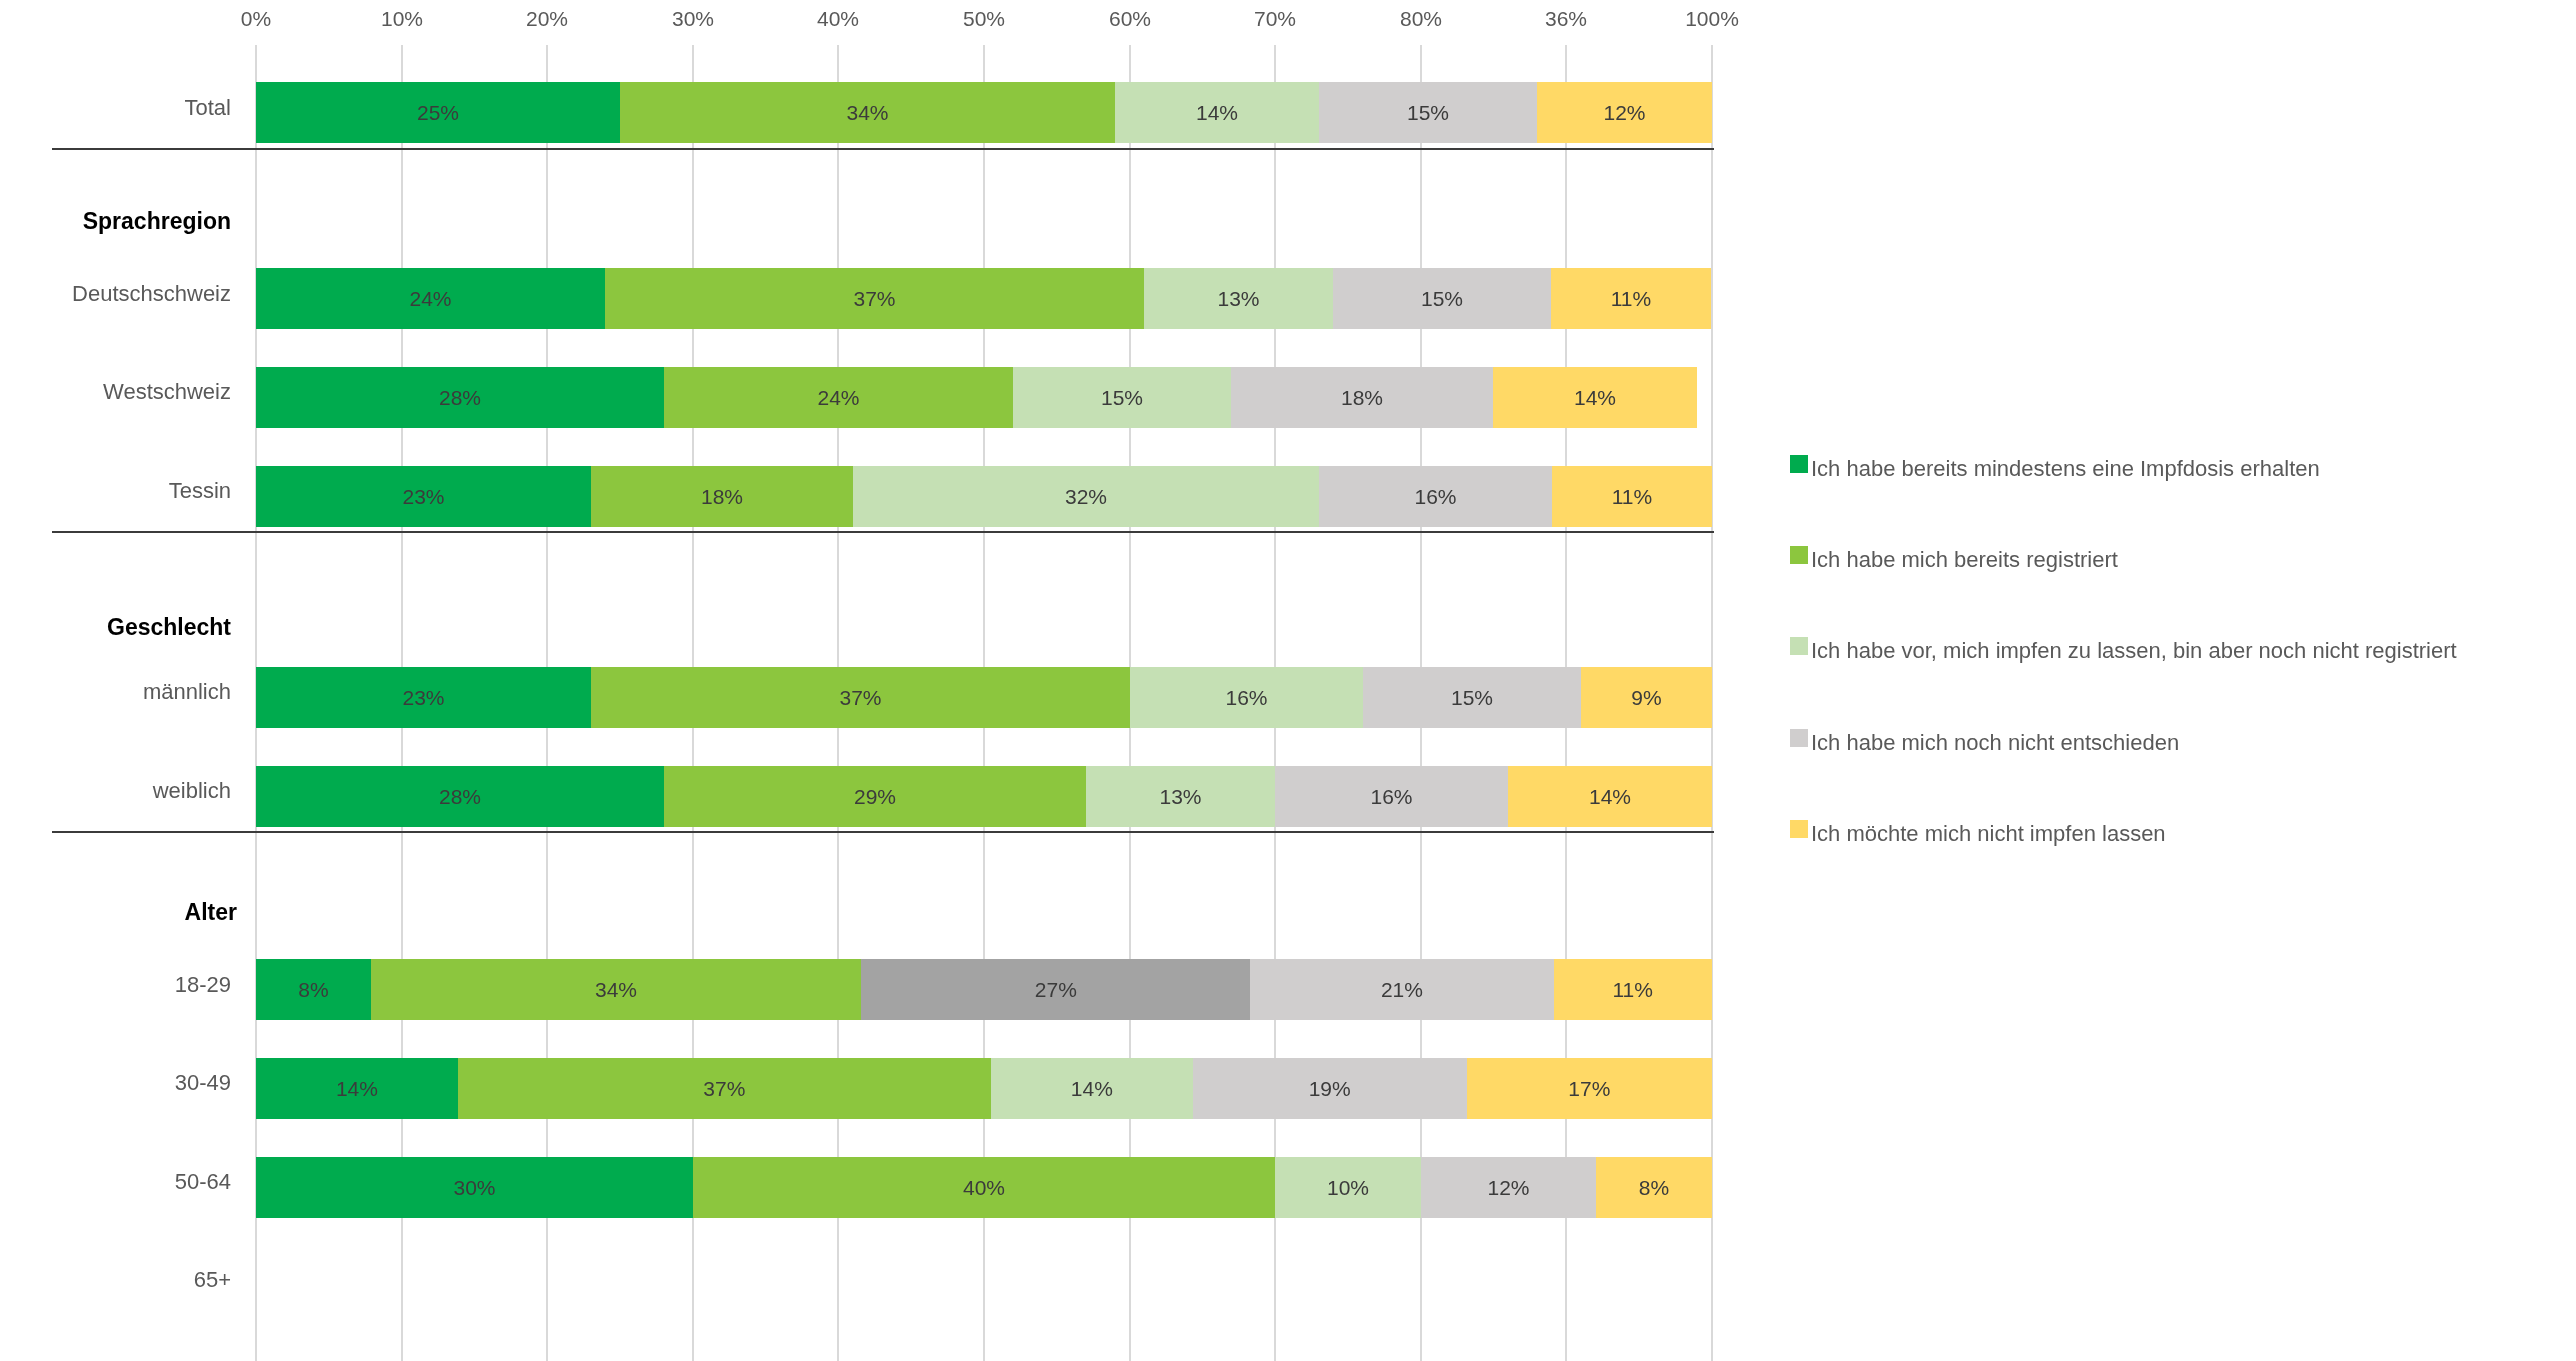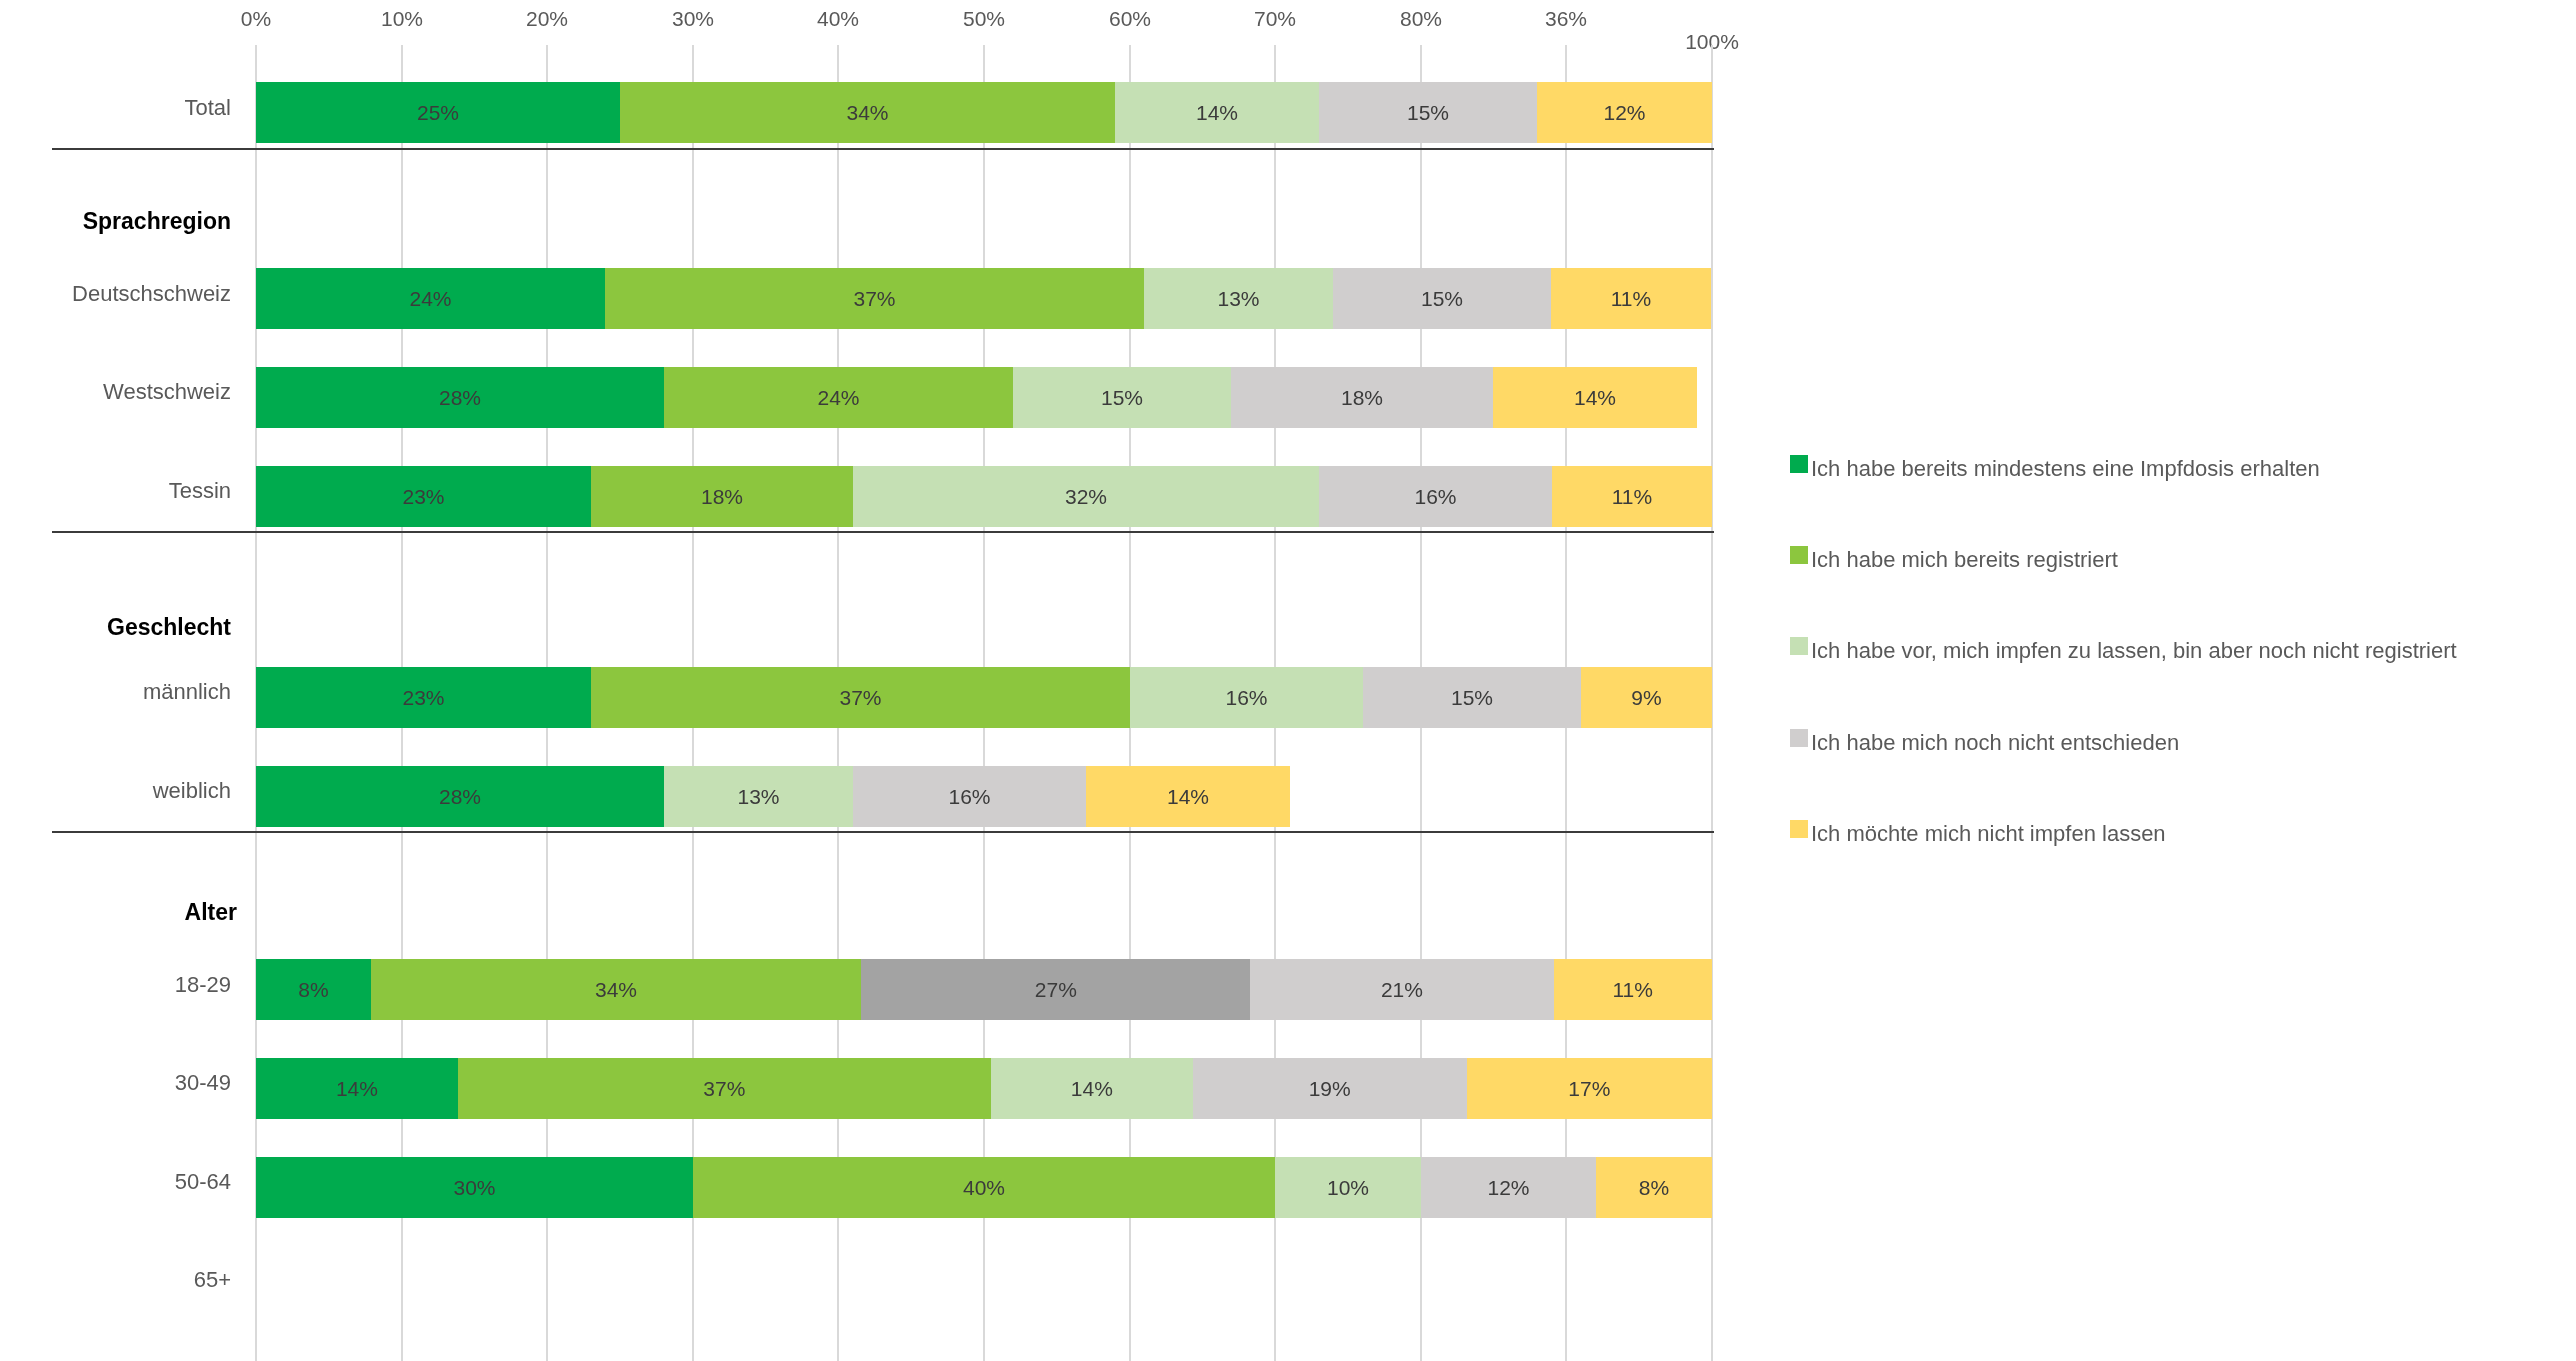--- a/index.html
+++ b/index.html
@@ -139,21 +139,21 @@
       <div class="axis-tick" style="left: 0px;">0%</div>
       <div class="axis-tick" style="left: 146px;">10%</div>
       <div class="axis-tick" style="left: 291px;">20%</div>
       <div class="axis-tick" style="left: 437px;">30%</div>
       <div class="axis-tick" style="left: 582px;">40%</div>
       <div class="axis-tick" style="left: 728px;">50%</div>
       <div class="axis-tick" style="left: 874px;">60%</div>
       <div class="axis-tick" style="left: 1019px;">70%</div>
       <div class="axis-tick" style="left: 1165px;">80%</div>
       <div class="axis-tick" style="left: 1310px;">36%</div>
-      <div class="axis-tick" style="left: 1456px; margin-top: 23px;">100%</div>
+      <div class="axis-tick" style="left: 1456px;">100%</div>
     </div>
 
   <div class="plot-area">
     <div class="gridlines">
         <div class="gridline" style="left: 0px;"></div>
         <div class="gridline" style="left: 146px;"></div>
         <div class="gridline" style="left: 291px;"></div>
         <div class="gridline" style="left: 437px;"></div>
         <div class="gridline" style="left: 582px;"></div>
         <div class="gridline" style="left: 728px;"></div>
@@ -244,20 +244,23 @@
         <div class="seg" style="width: 218px; background: rgb(208, 206, 206);">
           <span class="seg-val">15%</span>
         </div>
         <div class="seg" style="width: 131px; background: rgb(255, 217, 102);">
           <span class="seg-val">9%</span>
         </div>
       </div>
       <div class="bar" style="left: 0px; top: 721px; width: 1456px;">
         <div class="seg" style="width: 408px; background: rgb(0, 171, 78);">
           <span class="seg-val">28%</span>
+        </div>
+        <div class="seg" style="width: 422px; background: rgb(140, 198, 62);">
+          <span class="seg-val">29%</span>
         </div>
         <div class="seg" style="width: 189px; background: rgb(197, 224, 180);">
           <span class="seg-val">13%</span>
         </div>
         <div class="seg" style="width: 233px; background: rgb(208, 206, 206);">
           <span class="seg-val">16%</span>
         </div>
         <div class="seg" style="width: 204px; background: rgb(255, 217, 102);">
           <span class="seg-val">14%</span>
         </div>

